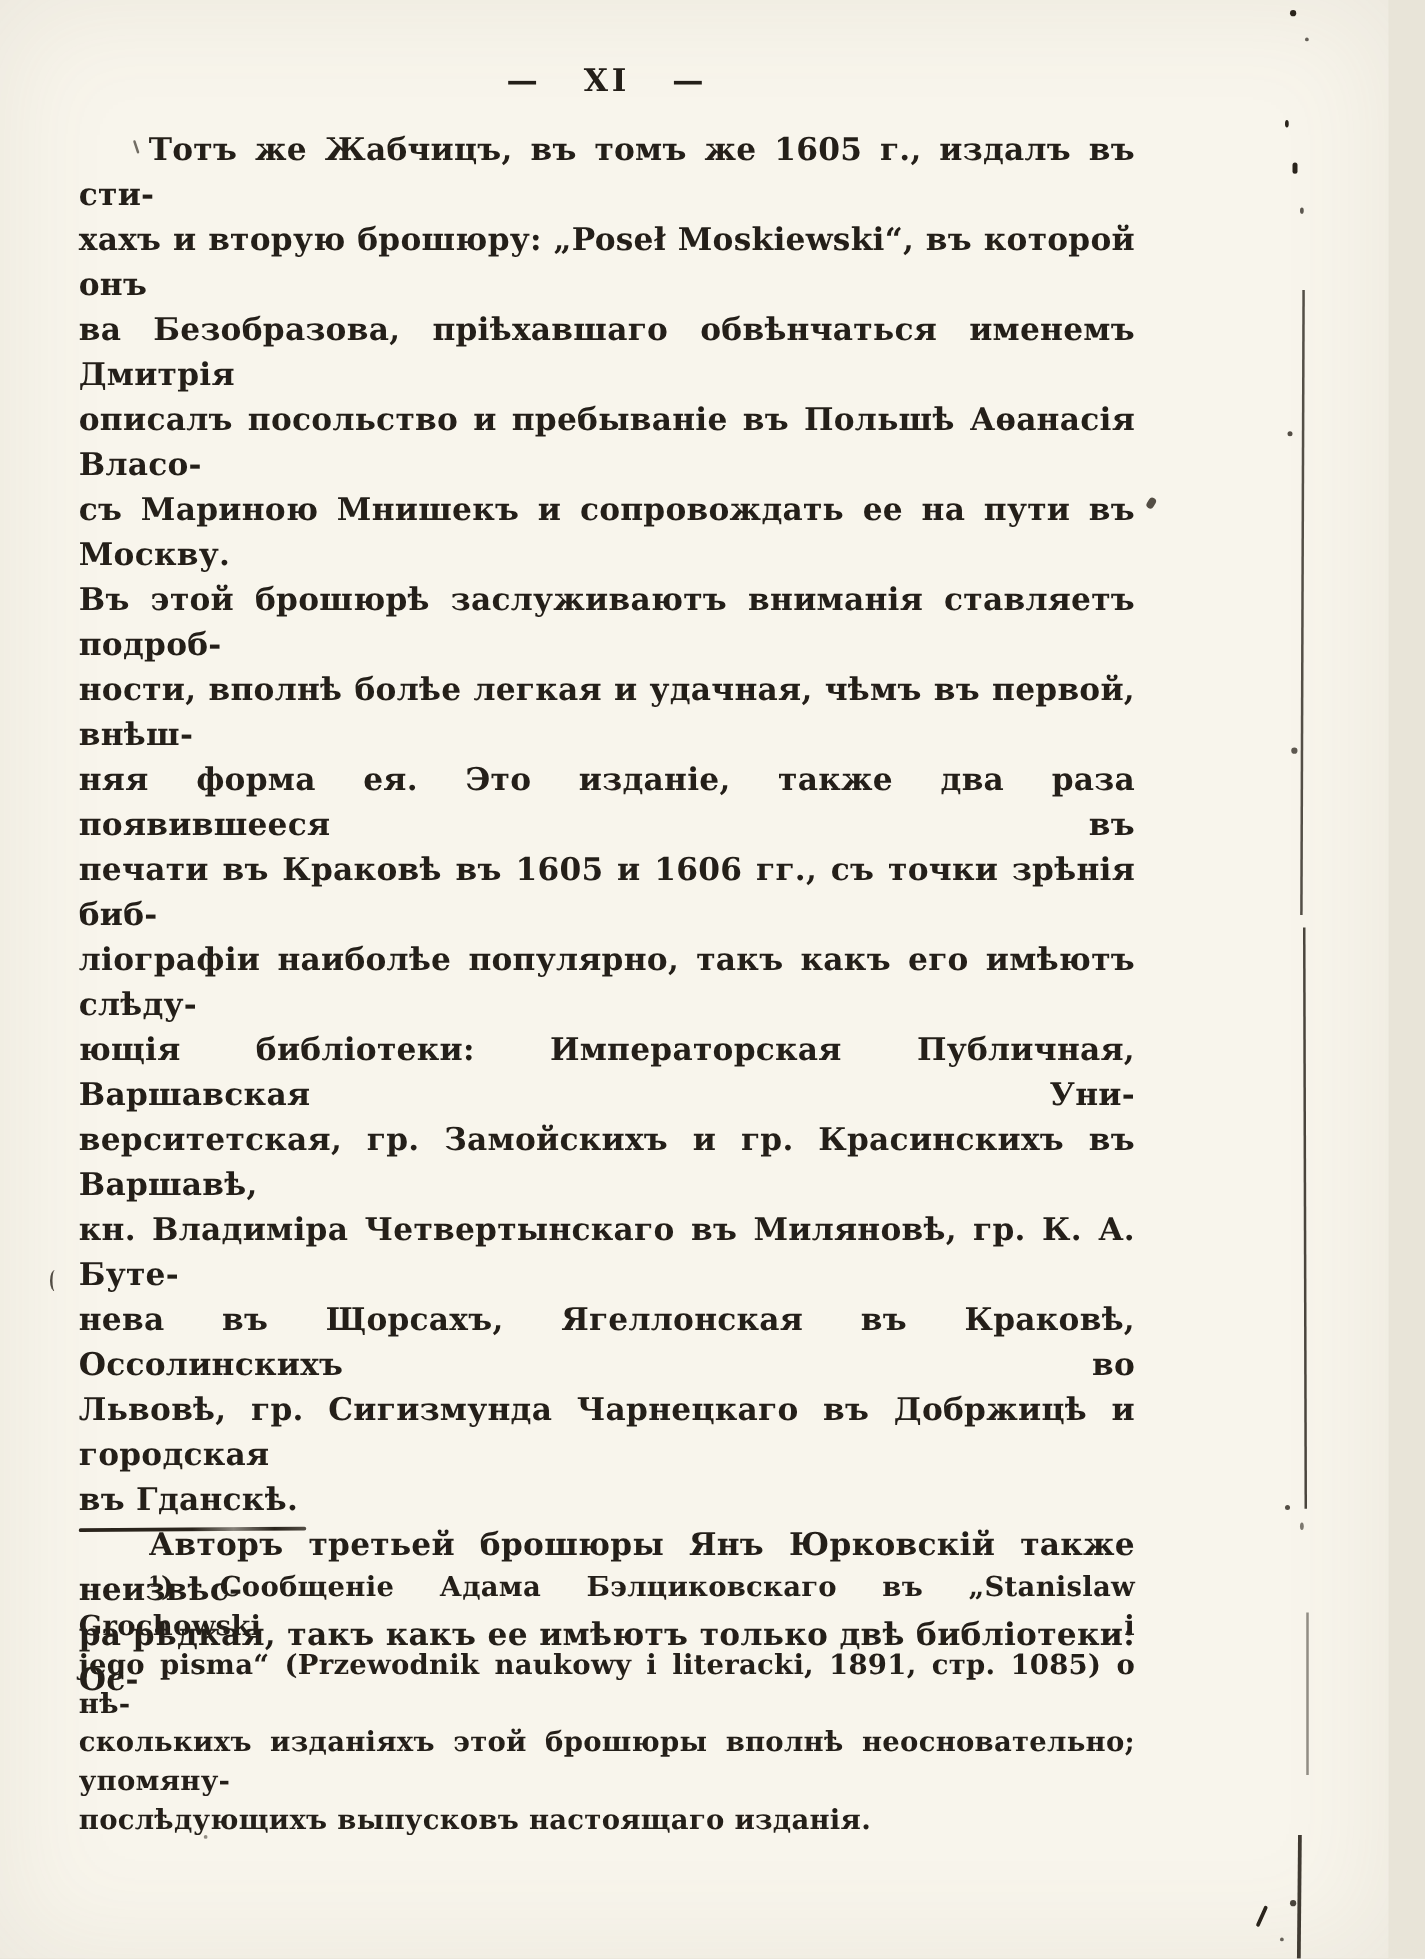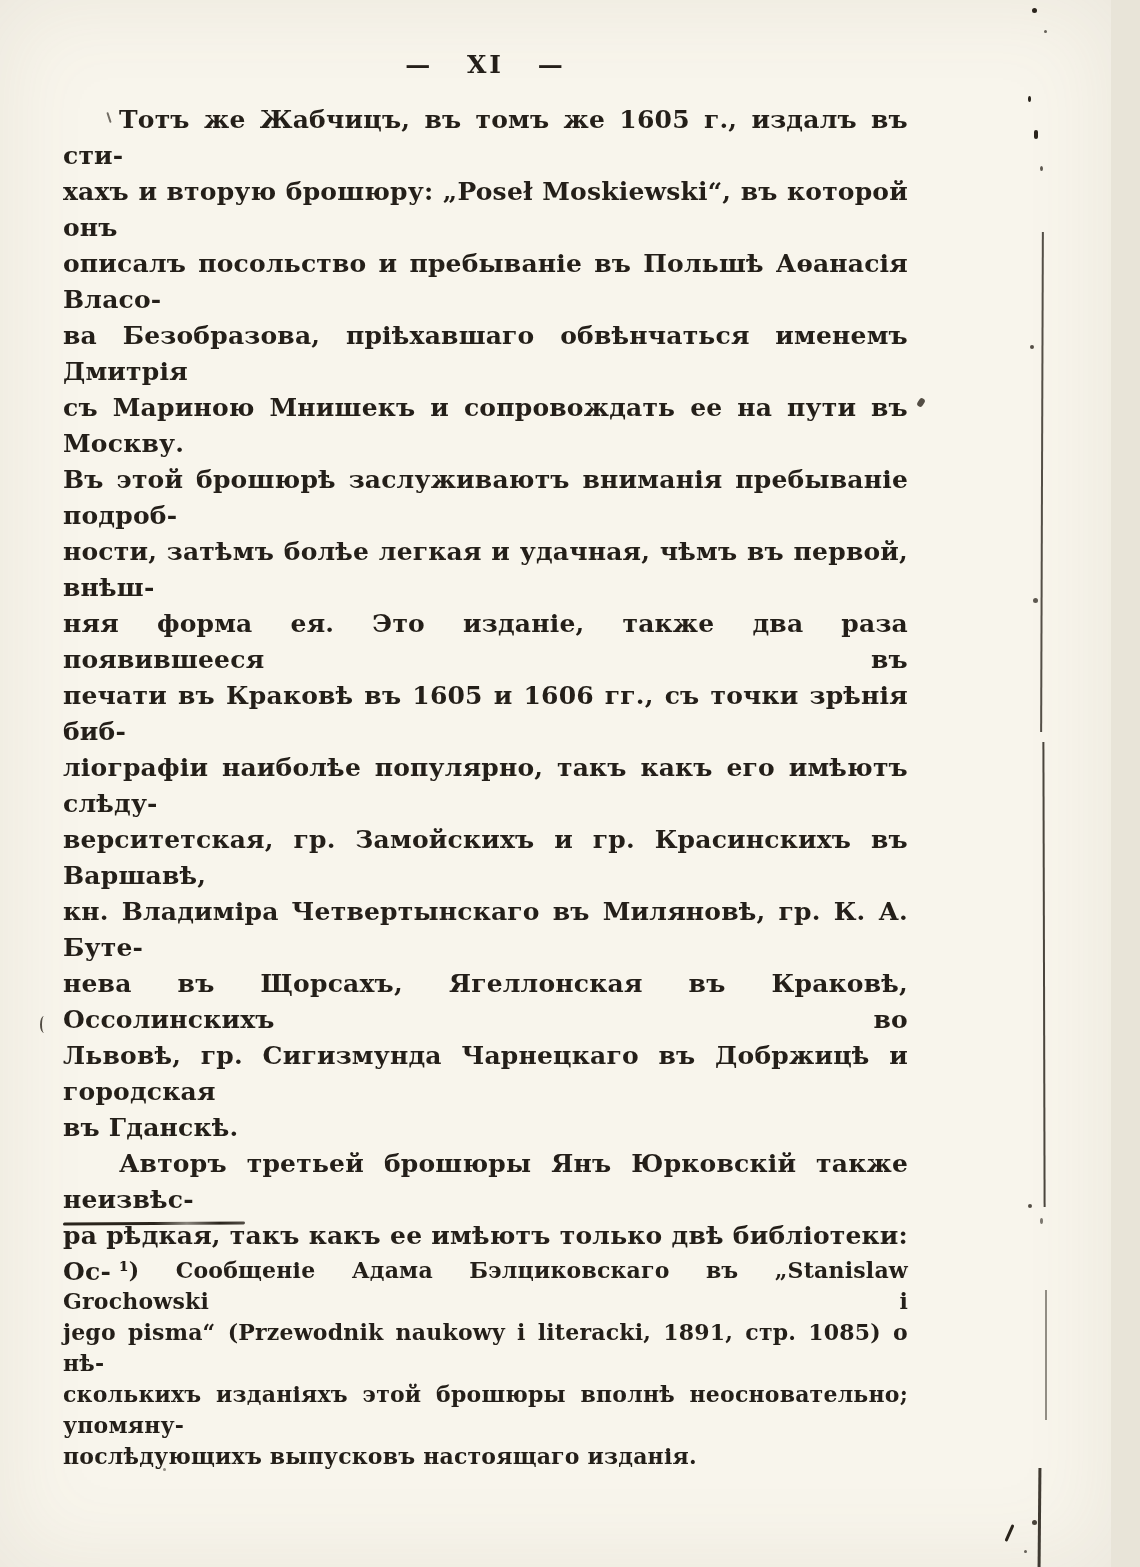--- a/index.html
+++ b/index.html
@@ -77,28 +77,29 @@
 <body>
 
 <div class="page">
 
   <div class="page-header">— XI —</div>
 
   <div class="body-text">
     <div class="para">
         <div class="tline">Тотъ же Жабчицъ, въ томъ же 1605 г., издалъ въ сти-</div>
         <div class="tline">хахъ и вторую брошюру: „Poseł Moskiewski“, въ которой онъ</div>
+        <div class="tline">ва Безобразова, пріѣхавшаго обвѣнчаться именемъ Дмитрія</div>
         <div class="tline">описалъ посольство и пребываніе въ Польшѣ Аѳанасія Власо-</div>
-        <div class="tline">ва Безобразова, пріѣхавшаго обвѣнчаться именемъ Дмитрія</div>
         <div class="tline">съ Мариною Мнишекъ и сопровождать ее на пути въ Москву.</div>
-        <div class="tline">Въ этой брошюрѣ заслуживаютъ вниманія пребываніе подроб-</div>
-        <div class="tline">ности, затѣмъ болѣе легкая и удачная, чѣмъ въ первой, внѣш-</div>
+        <div class="tline">Въ этой брошюрѣ заслуживаютъ вниманія ставляетъ подроб-</div>
+        <div class="tline">ности, вполнѣ болѣе легкая и удачная, чѣмъ въ первой, внѣш-</div>
         <div class="tline">няя форма ея.  Это изданіе, также два раза появившееся въ</div>
         <div class="tline">печати въ Краковѣ въ 1605 и 1606 гг., съ точки зрѣнія биб-</div>
         <div class="tline">ліографіи наиболѣе популярно, такъ какъ его имѣютъ слѣду-</div>
+        <div class="tline">ющія библіотеки: Императорская Публичная, Варшавская Уни-</div>
         <div class="tline">верситетская, гр. Замойскихъ и гр. Красинскихъ въ Варшавѣ,</div>
         <div class="tline">кн. Владиміра Четвертынскаго въ Миляновѣ, гр. К. А. Буте-</div>
         <div class="tline">нева въ Щорсахъ, Ягеллонская въ Краковѣ, Оссолинскихъ во</div>
         <div class="tline">Львовѣ, гр. Сигизмунда Чарнецкаго въ Добржицѣ и городская</div>
         <div class="tline tline-last">въ Гданскѣ.</div>
       </div>
     <div class="para">
         <div class="tline">Авторъ третьей брошюры Янъ Юрковскій также неизвѣс-</div>
         <div class="tline">ра рѣдкая, такъ какъ ее имѣютъ только двѣ библіотеки: Ос-</div>
       </div>

